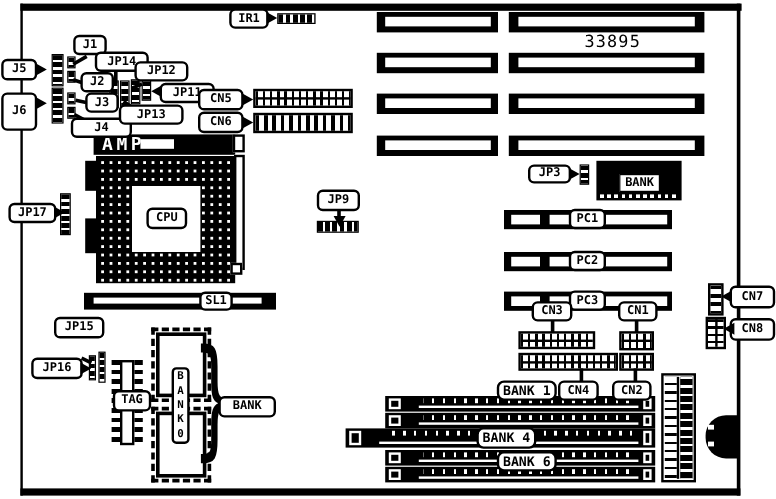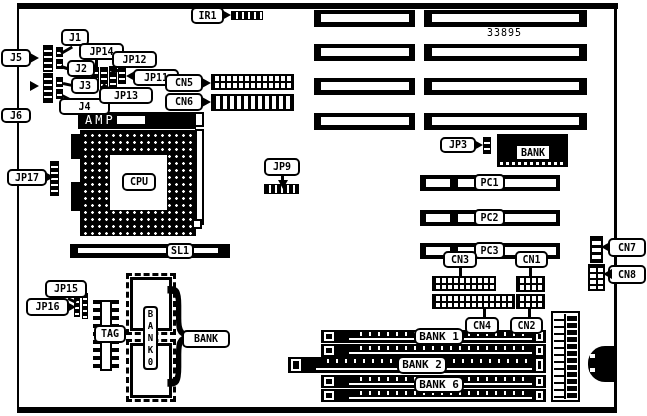--- a/index.html
+++ b/index.html
@@ -47,22 +47,22 @@
           border-radius:4px;font-weight:bold;font-size:9px;line-height:12px;text-align:center;z-index:30;}
   .brace{position:absolute;font-family:"DejaVu Sans", sans-serif;font-weight:normal;
          font-size:108px;line-height:128px;transform:scaleX(0.55);transform-origin:0 0;z-index:4;}
   .pwr{position:absolute;box-sizing:border-box;border:2px solid #000;background:#fff;}
   .pwr .col-l{position:absolute;left:1px;top:1px;bottom:1px;width:12px;border-right:2px solid #000;
          background:repeating-linear-gradient(180deg,rgba(0,0,0,0) 0 5px,#000 5px 7px);box-sizing:border-box;}
   .pwr .col-r{position:absolute;right:1px;top:1px;bottom:1px;width:10px;
          background:#000 repeating-linear-gradient(180deg,#fff 0 2px,#000 2px 7px);}
   .dip-comb{position:absolute;background:repeating-linear-gradient(180deg,#000 0 4px,#fff 4px 8px);}
   .dip-body{position:absolute;background:#fff;border:2px solid #000;box-sizing:border-box;}
-  .smalltext{position:absolute;font-size:10px;letter-spacing:1px;font-weight:normal;text-align:center;}
-  .ampbar{position:absolute;background:#000;color:#fff;font-weight:normal;font-size:12px;
+  .smalltext{position:absolute;font-size:14px;letter-spacing:1px;font-weight:normal;text-align:center;}
+  .ampbar{position:absolute;background:#000;color:#fff;font-weight:bold;font-size:15px;
           letter-spacing:3px;line-height:17px;padding-left:7px;box-sizing:border-box;}
   .kbconn{position:absolute;background:#000;border-radius:17px 0 0 17px;}
 </style>
 </head>
 <body>
 
 <div id="stage">
 
   <div class="blk" style="left:17px;top:3px;width:601px;height:6px;"></div>
   <div class="blk" style="left:17px;top:3px;width:2px;height:410px;"></div>
@@ -94,21 +94,21 @@
   <div class="slot-inner" style="left:321px;top:117px;width:88px;height:8px;"></div>
   <div class="slot-outer" style="left:424px;top:113px;width:163px;height:17px;"></div>
   <div class="slot-inner" style="left:432px;top:117px;width:147px;height:8px;"></div>
 
   <div class="smalltext" style="left:487px;top:27px;">33895</div>
 
   <div class="callout" style="left:1px;top:49px;width:30px;height:18px;">
       <span>J5</span>
     </div>
   <div class="arr-r" style="left:30px;top:53px;"></div>
-  <div class="callout" style="left:1px;top:77px;width:30px;height:15px;margin-top:31px;">
+  <div class="callout" style="left:1px;top:77px;width:30px;height:32px;">
       <span>J6</span>
     </div>
   <div class="arr-r" style="left:30px;top:81px;"></div>
 
   <div class="jumper-v" style="left:43px;top:45px;width:10px;height:27px;"></div>
   <div class="jumper-v" style="left:43px;top:73px;width:10px;height:30px;"></div>
   <div class="jumper-v" style="left:56px;top:47px;width:7px;height:10px;"></div>
   <div class="jumper-v" style="left:56px;top:59px;width:7px;height:10px;"></div>
   <div class="jumper-v" style="left:56px;top:77px;width:7px;height:10px;"></div>
   <div class="jumper-v" style="left:56px;top:89px;width:7px;height:10px;"></div>
@@ -271,21 +271,21 @@
     </div>
 
   <div class="hdr-grid" style="left:588px;top:264px;width:17px;height:27px;background:#fff repeating-linear-gradient(180deg,#000 0 2px,rgba(0,0,0,0) 2px 6px);">
       <div class="mid" style="top:0;bottom:0;left:50%;right:auto;width:2px;height:auto;margin:0 0 0 -1px;"></div>
     </div>
   <div class="arr-l" style="left:603px;top:269px;"></div>
   <div class="callout" style="left:608px;top:265px;width:38px;height:19px;">
       <span>CN8</span>
     </div>
 
-  <div class="callout" style="left:45px;top:280px;width:42px;height:18px;">
+  <div class="callout" style="left:45px;top:264px;width:42px;height:18px;">
       <span>JP15</span>
     </div>
   <div class="callout" style="left:26px;top:298px;width:43px;height:18px;">
       <span>JP16</span>
     </div>
   <div class="arr-r" style="left:67px;top:302px;"></div>
   <div class="ln" style="left:68px;top:297px;width:9px;transform:rotate(25deg);"></div>
   <div class="jumper-v" style="left:74px;top:296px;width:6px;height:21px;"></div>
   <div class="jumper-v" style="left:82px;top:293px;width:6px;height:26px;"></div>
 
@@ -314,32 +314,32 @@
       <div class="ticks"></div>
       <div class="rail"></div>
       <div class="endcap"></div>
     </div>
   <div class="simm" style="left:321px;top:344px;width:225px;height:13px;">
       <div class="clip"></div>
       <div class="ticks"></div>
       <div class="rail"></div>
       <div class="endcap"></div>
     </div>
-  <div class="callout biglabel" style="left:414px;top:328px;width:50px;height:17px;">
+  <div class="callout biglabel" style="left:414px;top:317px;width:50px;height:17px;">
       <span>BANK 1</span>
     </div>
 
   <div class="simm" style="left:288px;top:357px;width:258px;height:16px;">
       <div class="clip"></div>
       <div class="ticks"></div>
       <div class="rail"></div>
       <div class="endcap"></div>
     </div>
   <div class="callout biglabel" style="left:397px;top:356px;width:50px;height:18px;">
-      <span>BANK 2</span>
+      <span>BANK 4</span>
     </div>
 
   <div class="simm" style="left:321px;top:375px;width:225px;height:13px;">
       <div class="clip"></div>
       <div class="ticks"></div>
       <div class="rail"></div>
       <div class="endcap"></div>
     </div>
   <div class="simm" style="left:321px;top:389px;width:225px;height:13px;">
       <div class="clip"></div>

